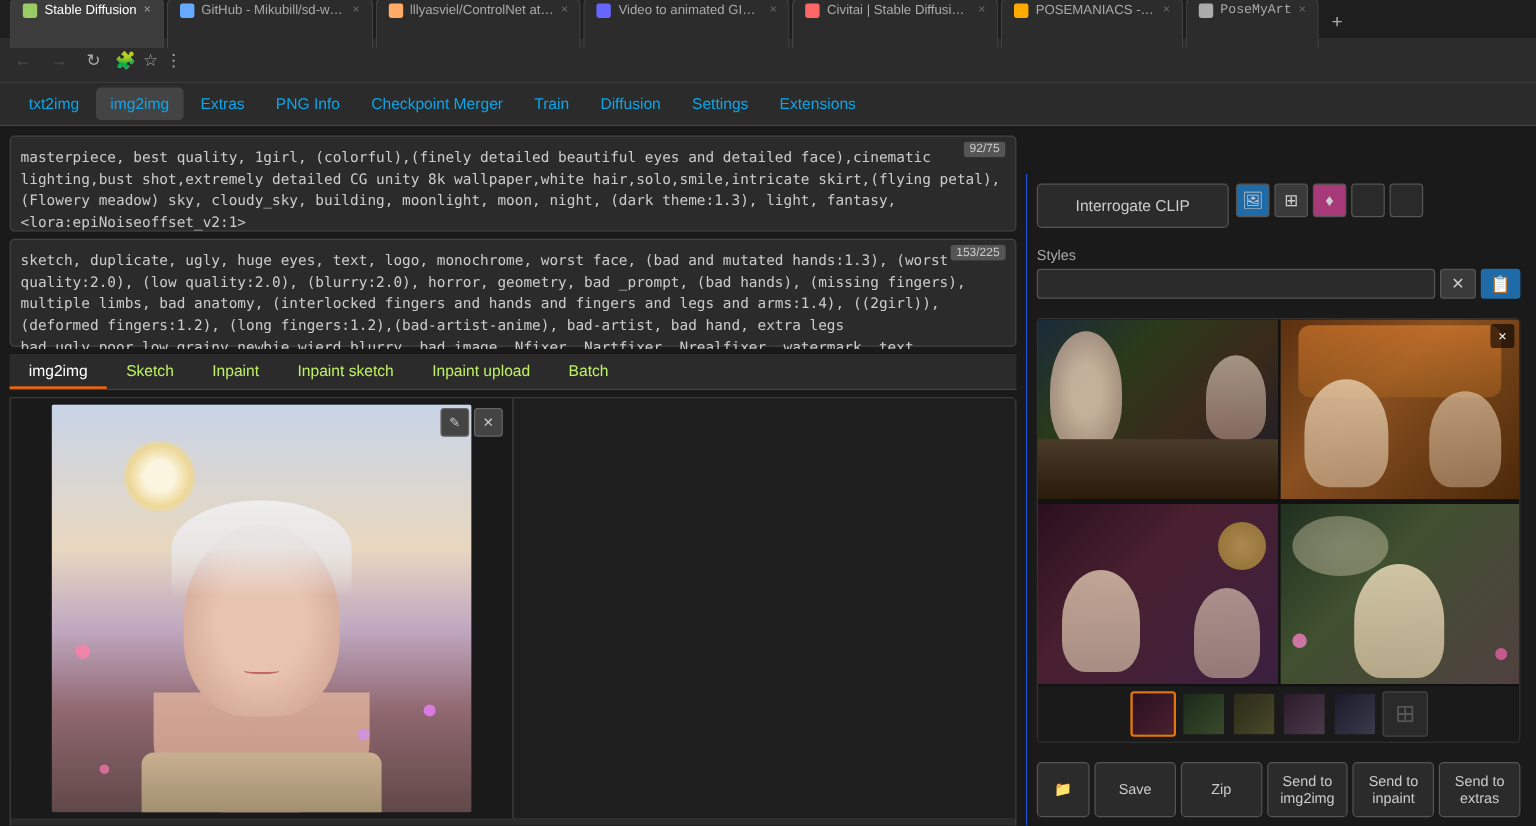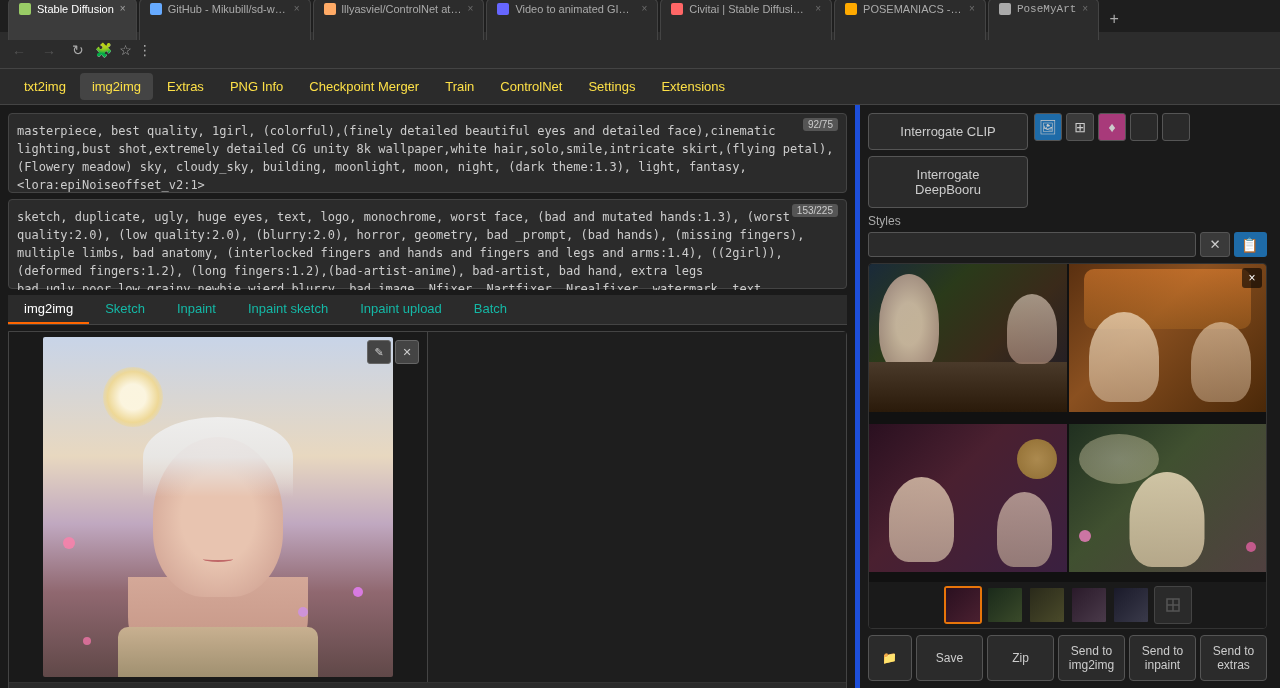--- a/index.html
+++ b/index.html
@@ -15,52 +15,52 @@
     .tab-new { width: 26px; height: 26px; display: flex; align-items: center; justify-content: center; color: #aaa; font-size: 16px; cursor: pointer; }
 
     .address-bar { display: flex; align-items: center; padding: 4px 8px; gap: 8px; background: #2c2c2c; height: 36px; }
     .nav-btn { color: #aaa; font-size: 14px; cursor: pointer; padding: 2px 4px; }
     .nav-btn.disabled { opacity: 0.3; }
     .url-bar { flex: 1; background: #1e1e1e; border: 1px solid #555; border-radius: 20px; padding: 4px 12px; color: #ccc; font-size: 12px; display: flex; align-items: center; }
     .browser-actions { display: flex; gap: 6px; color: #aaa; font-size: 14px; }
 
     
     .app-nav { display: flex; align-items: center; background: #2b2b2b; border-bottom: 1px solid #444; padding: 0 12px; height: 36px; gap: 2px; }
-    .nav-item { padding: 6px 12px; color: #fde047; font-size: 13px; cursor: pointer; border-radius: 4px; white-space: nowrap; }
+    .nav-item { padding: 6px 12px; color: #0ea5e9; font-size: 13px; cursor: pointer; border-radius: 4px; white-space: nowrap; }
     .nav-item.active { background: #444; }
 
     
     .main-layout { display: flex; height: calc(688px - 32px - 36px - 36px); background: #1a1a1a; }
 
     
     .left-panel { flex: 1; display: flex; flex-direction: column; padding: 8px; gap: 6px; max-width: 855px; }
 
     
     .prompt-container { position: relative; background: #2b2b2b; border: 1px solid #444; border-radius: 4px; }
     .prompt-textarea { width: 100%; background: transparent; border: none; color: #ccc; font-size: 12px; padding: 8px; resize: none; outline: none; line-height: 1.5; }
     .token-count { position: absolute; top: 4px; right: 8px; background: #555; color: #ccc; font-size: 10px; padding: 1px 5px; border-radius: 3px; }
 
     
     .img2img-tabs { display: flex; gap: 0; border-bottom: 1px solid #444; background: #2b2b2b; }
-    .img2img-tab { padding: 6px 16px; font-size: 13px; color: #14b8a6; cursor: pointer; border-bottom: 2px solid transparent; }
+    .img2img-tab { padding: 6px 16px; font-size: 13px; color: #bef264; cursor: pointer; border-bottom: 2px solid transparent; }
     .img2img-tab.active { color: #fff; border-bottom: 2px solid #ff6600; }
 
     
     .img-upload-panel { display: flex; flex-direction: column; background: #2b2b2b; border: 1px solid #444; border-radius: 0 4px 4px 4px; }
     .img-upload-area { display: flex; gap: 0; flex: 1; }
     .img-source { flex: 1; position: relative; min-height: 350px; background: #1a1a1a; border-right: 1px solid #444; display: flex; align-items: center; justify-content: center; overflow: hidden; }
     .img-tools { position: absolute; top: 8px; right: 8px; display: flex; gap: 4px; }
     .img-tool-btn { background: #444; border: 1px solid #666; color: #ccc; width: 24px; height: 24px; border-radius: 3px; display: flex; align-items: center; justify-content: center; font-size: 11px; cursor: pointer; }
     .img-right { flex: 1; background: #1e1e1e; }
 
     
     .copy-row { display: flex; align-items: center; gap: 8px; padding: 6px 8px; border-top: 1px solid #333; }
 
     
-    .right-panel { width: 420px; display: flex; flex-direction: column; padding: 8px; gap: 6px; border-left: 5px solid #1d4ed8; }
+    .right-panel { width: 420px; display: flex; flex-direction: column; padding: 8px; gap: 16px; border-left: 1px solid #1d4ed8; margin-top: 40px; }
     .interrogate-btn { flex: 1; background: #2b2b2b; border: 1px solid #555; color: #ccc; font-size: 13px; padding: 10px; border-radius: 4px; cursor: pointer; text-align: center; }
 
     
     .generate-btn { background: #e8750a; color: #fff; font-size: 15px; font-weight: bold; padding: 14px; border: none; border-radius: 4px; cursor: pointer; text-align: center; width: 100%; }
 
     
     .style-icons-row { display: flex; gap: 4px; align-items: center; }
     .style-icon { width: 28px; height: 28px; border-radius: 3px; border: 1px solid #555; display: flex; align-items: center; justify-content: center; cursor: pointer; font-size: 14px; }
     .style-icon.blue { background: #1e6ba8; }
     .style-icon.grid { background: #3a3a3a; }
@@ -152,21 +152,21 @@
   </div>
 </div>
 
 <div class="app-nav">
   <div class="nav-item">txt2img</div>
   <div class="nav-item active">img2img</div>
   <div class="nav-item">Extras</div>
   <div class="nav-item">PNG Info</div>
   <div class="nav-item">Checkpoint Merger</div>
   <div class="nav-item">Train</div>
-  <div class="nav-item">ControlNet</div>
+  <div class="nav-item">Diffusion</div>
   <div class="nav-item">Settings</div>
   <div class="nav-item">Extensions</div>
 </div>
 
 <div class="main-layout">
 
   <div class="left-panel">
 
     <div class="prompt-container" style="min-height:80px;">
       <textarea class="prompt-textarea" rows="5" style="height: 80px;">masterpiece, best quality, 1girl, (colorful),(finely detailed beautiful eyes and detailed face),cinematic lighting,bust shot,extremely detailed CG unity 8k wallpaper,white hair,solo,smile,intricate skirt,(flying petal),(Flowery meadow) sky, cloudy_sky, building, moonlight, moon, night, (dark theme:1.3), light, fantasy, &lt;lora:epiNoiseoffset_v2:1&gt;</textarea>
@@ -240,22 +240,20 @@
       </div>
     </div>
   </div>
 
   <div class="right-panel">
 
     <div style="display:flex;gap:6px;">
 
       <div style="display:flex;flex-direction:column;gap:6px;width:160px;">
         <button class="interrogate-btn">Interrogate CLIP</button>
-        <button class="interrogate-btn" style="white-space:pre-line;">Interrogate
-DeepBooru</button>
       </div>
 
       <div style="display:flex;flex-direction:column;gap:6px;flex:1;">
         <div class="style-icons-row">
           <div class="style-icon blue">🖼</div>
           <div class="style-icon grid">⊞</div>
           <div class="style-icon pink">♦</div>
           <div class="style-icon dark"></div>
           <div class="style-icon dark2"></div>
         </div>

